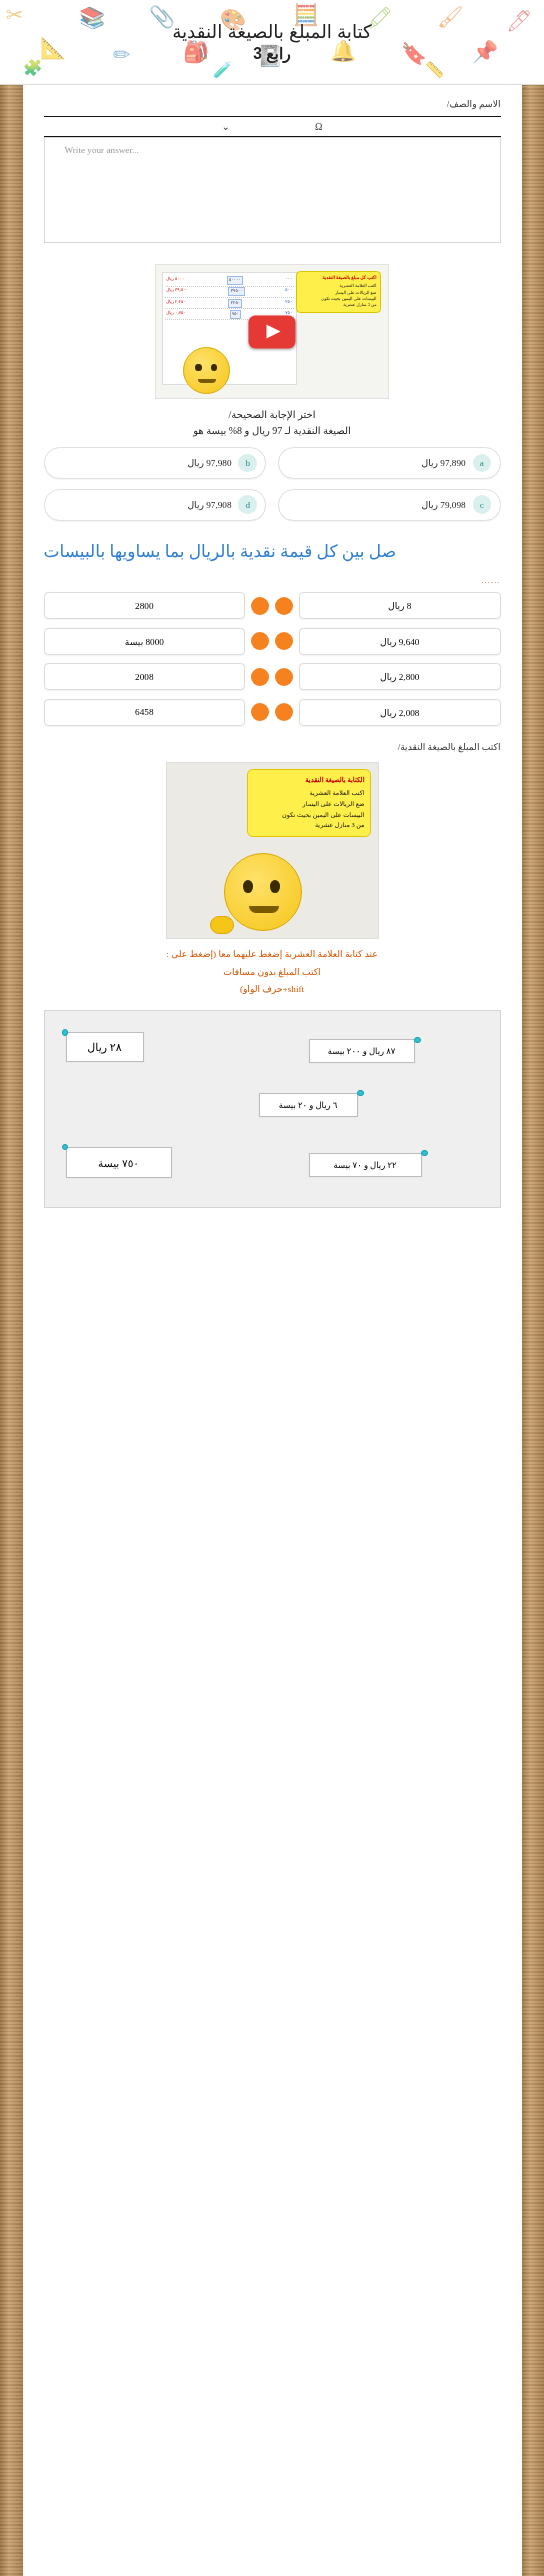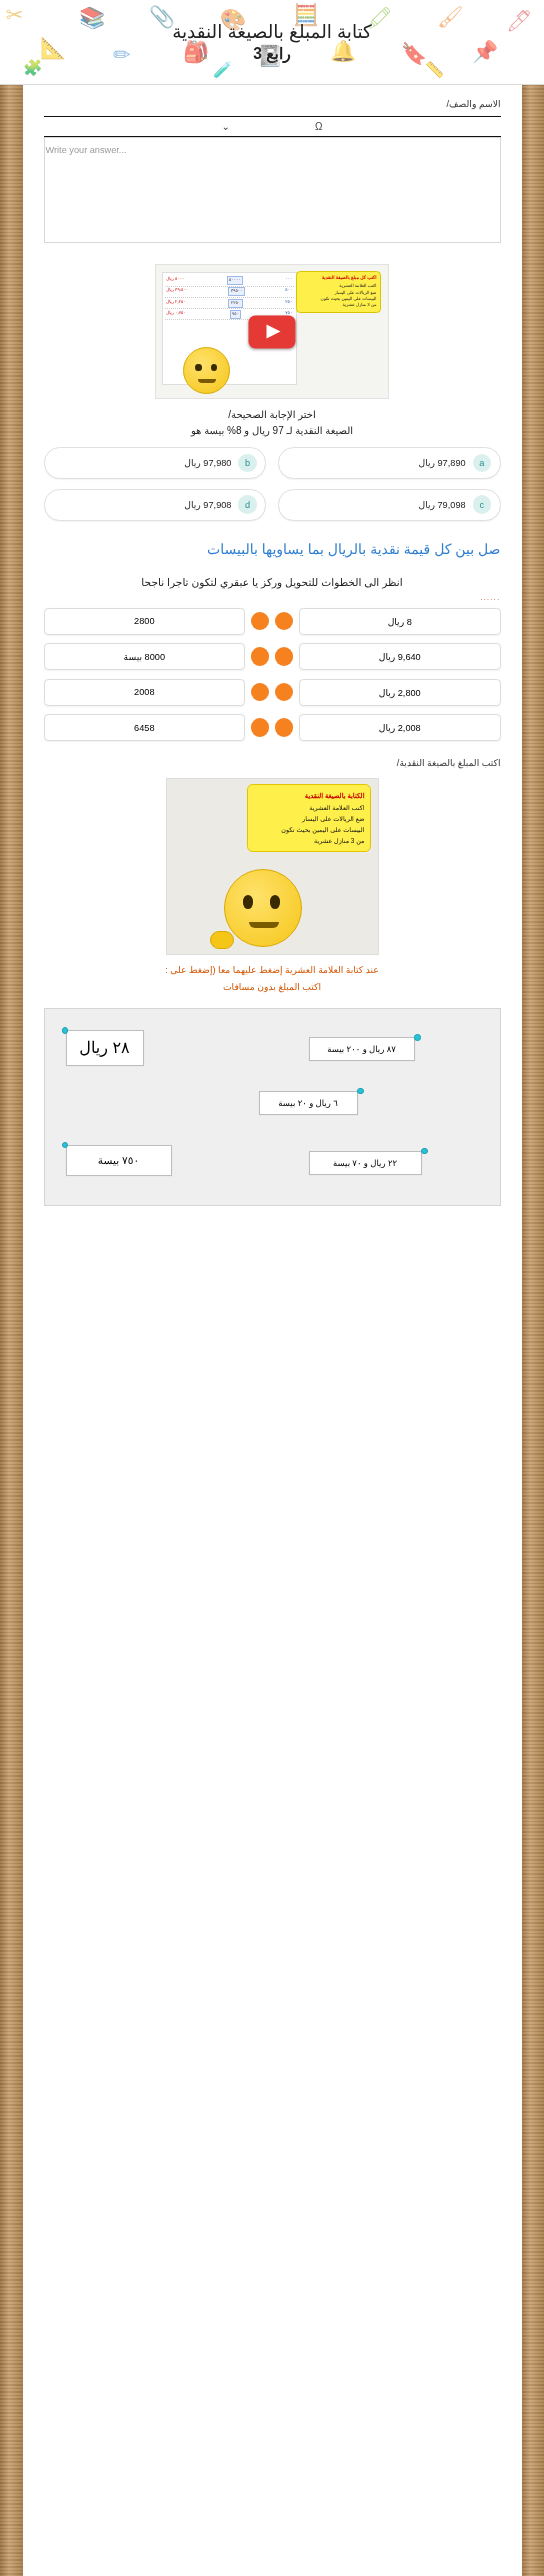--- a/index.html
+++ b/index.html
@@ -57,20 +57,21 @@
     text-shadow: 0 0 4.3px #fff, 0 0 7px #fff, 0 0 10px #fff;
   }
   
   .paper {
     position: relative;
     width: 499px;
     margin: 0 auto;
     background: #ffffff;
     min-height: 2491px;
     padding: 10px 21px 0 21px;
+    font-family: Liberation Serif, serif;
   }
   .side-left, .side-right {
     position: absolute;
     top: 85px;
     width: 23px;
     height: 2491px;
     background:
       repeating-linear-gradient(180deg, rgba(0,0,0,.08) 0 1.4px, rgba(255,255,255,.07) 1.4px 3.5px),
       linear-gradient(90deg, #9c7342, #c9a273 40%, #a87f4d);
   }
@@ -115,21 +116,21 @@
     display: flex;
     justify-content: center;
     gap: 85px;
     padding: 4.3px 0;
     border-bottom: 1.4px solid #111;
   }
   .ans-tools span { font-size: 10px; color: #444; }
   .answer-box {
     border: 0.7px solid #d8d8d8;
     height: 106px;
-    padding: 7px 1px;
+    padding: 7px 20px;
     color: #9a9a9a;
     font-size: 9.2px;
     direction: ltr;
     text-align: left;
     background: #fff;
   }
   .recorder-row {
     display: flex;
     align-items: center;
     gap: 7px;
@@ -244,23 +245,23 @@
     background: #d9f0ee;
     color: #2a8f88;
     font-size: 9.2px;
     display:flex; align-items:center; justify-content:center;
     flex: 0 0 18.4px;
   }
   .mcq .mtext { font-size: 9.2px; color: #222; }
   
   .blue-head {
     color: #2f7fd1;
-    font-size: 14px;
+    font-size: 17px;
     line-height: 1.5;
-    text-align: right;
+    text-align: left;
     margin: 15.6px 0 12.8px 0;
   }
   .match-instr {
     text-align: center;
     font-size: 10.6px;
     color: #222;
     line-height: 1.7;
     margin-bottom: 2.8px;
   }
   .dots { color: #c0392b; font-size: 7px; letter-spacing: 1.4px; text-align: right; }
@@ -471,21 +472,20 @@
         <span class="bullet">c</span>
         <span class="mtext">79,098 ريال</span>
       </div>
       <div class="mcq">
         <span class="bullet">d</span>
         <span class="mtext">97,908 ريال</span>
       </div>
     </div>
 
     <div class="blue-head">صل بين كل قيمة نقدية بالريال بما يساويها بالبيسات</div>
-    <div class="match-instr">انظر الى الخطوات للتحويل وركز يا عبقري لتكون تاجرا ناجحا</div>
     <div class="dots">......</div>
 
     <div class="match-wrap">
       <div class="match-row">
         <div class="m-card">8 ريال</div>
         <span class="m-dot"></span>
         <span class="m-dot"></span>
         <div class="m-card">2800</div>
       </div>
       <div class="match-row">
@@ -522,27 +522,28 @@
         <span class="p2-eye l"></span>
         <span class="p2-eye r"></span>
         <span class="p2-mouth"></span>
       </div>
       <div class="p2-hand"></div>
     </div>
 
     <div class="orange-block">
       <div>عند كتابة العلامة العشرية إضغط عليهما معا (إضغط على :</div>
       <div>اكتب المبلغ بدون مسافات</div>
+      <div>shift+حرف الواو)</div>
     </div>
 
     <div class="drag-area">
       <div class="drag-tile" style="right:85px; top:28px; width:106px; height:24px;">٨٧ ريال و ٢٠٠ بيسة</div>
       <span class="handle" style="right:79px; top:25.5px;"></span>
 
-      <div class="drag-tile" style="left:21px; top:21px; width:78px; height:36px; font-size:16px;">٢٨ ريال</div>
+      <div class="drag-tile" style="left:21px; top:21px; width:78px; height:30px; font-size:11px;">٢٨ ريال</div>
       <span class="handle" style="left:17px; top:18.4px;"></span>
 
       <div class="drag-tile" style="right:142px; top:82px; width:99px; height:24px;">٦ ريال و ٢٠ بيسة</div>
       <span class="handle" style="right:136px; top:79px;"></span>
 
       <div class="drag-tile" style="right:78px; top:142px; width:113px; height:24px;">٢٢ ريال و ٧٠ بيسة</div>
       <span class="handle" style="right:72px; top:139px;"></span>
 
       <div class="drag-tile" style="left:21px; top:136px; width:106px; height:31px; font-size:10.6px;">٧٥٠ بيسة</div>
       <span class="handle" style="left:17px; top:133px;"></span>

